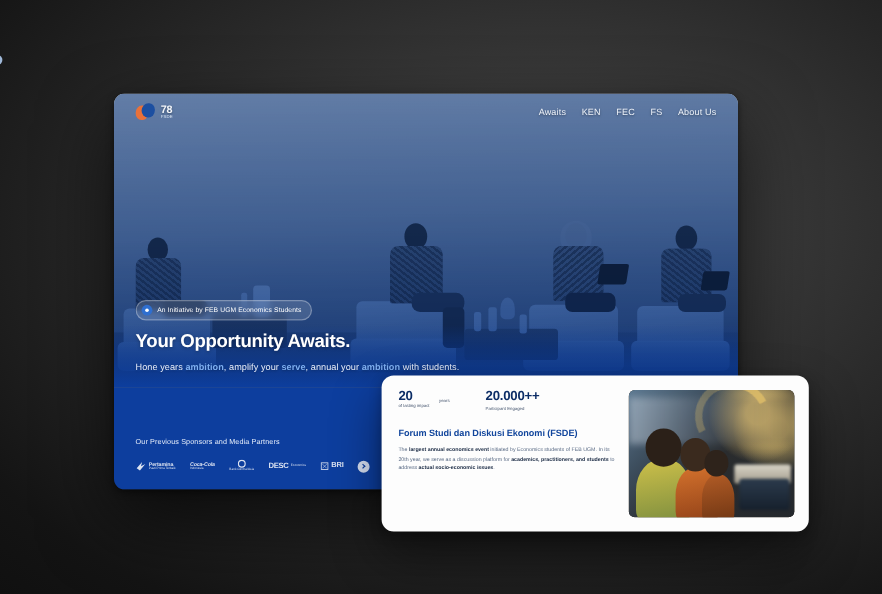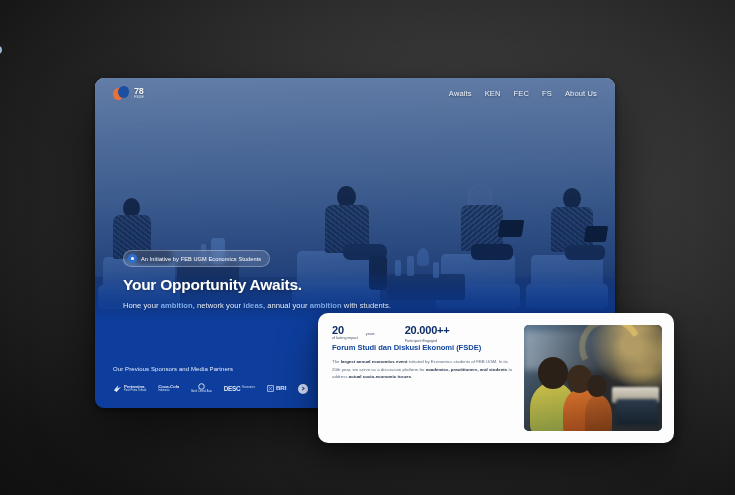--- a/index.html
+++ b/index.html
@@ -105,21 +105,21 @@
     background:#fdfdfd; border-radius:10px; z-index:20;
     box-shadow:0 18px 42px rgba(0,0,0,.45), 0 3px 10px rgba(0,0,0,.25);
     display:flex; padding:12px 12px 12px 14px; gap:10px;
   }
   .card-left{ width:182px; }
   #stats{ display:flex; gap:30px; align-items:flex-start; }
   .stat-num{ font-size:11px; font-weight:bold; color:#0c2d66; line-height:1; letter-spacing:-.2px; }
   .stat-wrap{ display:flex; align-items:flex-end; gap:22px; }
   .stat-lbl{ font-size:3.6px; color:#45556e; line-height:1.25; }
   .stat-block2 .stat-lbl{ margin-top:3px; }
-  .card-h{ font-size:7.6px; font-weight:bold; color:#11459c; letter-spacing:-.05px; }
+  .card-h{ margin-top:13px; font-size:7.6px; font-weight:bold; color:#11459c; letter-spacing:-.05px; }
   .card-p{ margin-top:6px; font-size:4.4px; line-height:1.62; color:#5a6b85; }
   .card-p b{ color:#1b2b45; }
 
   .card-photo{ flex:1; border-radius:5px; overflow:hidden; position:relative; background:#2a2318; }
   .cp-bg{ position:absolute; inset:0;
     background:
       radial-gradient(circle at 78% 18%, rgba(240,205,120,.85) 0 7%, rgba(0,0,0,0) 30%),
       radial-gradient(circle at 90% 30%, rgba(232,198,110,.7) 0 6%, rgba(0,0,0,0) 26%),
       linear-gradient(135deg,#5d7a92 0%,#3d4e5e 28%,#2a2c2e 55%,#24282d 100%);
   }
@@ -208,31 +208,31 @@
     </div>
     <div id="nav-links">
       <div class="nav-link">Awaits</div>
       <div class="nav-link">KEN</div>
       <div class="nav-link">FEC</div>
       <div class="nav-link">FS</div>
       <div class="nav-link">About Us</div>
     </div>
   </div>
 
-  <div id="hero-copy" style="bottom:98px;margin-left:10px;">
+  <div id="hero-copy" style="bottom:98px;">
     <div id="hero-badge">
       <span class="badge-ico">
           <span></span>
         </span>
       <span class="b-txt">An Initiative by FEB UGM Economics Students</span>
     </div>
 
     <div class="h1">Your Opportunity Awaits.</div>
     <div class="sub">
-      <span>Hone your </span><span class="hl">ambition</span><span>, network your </span><span class="hl">ideas</span><span>, annual your </span><span class="hl">ambition</span><span> with students.</span>
+      <span>Hone years </span><span class="hl">ambition</span><span>, amplify your </span><span class="hl">serve</span><span>, annual your </span><span class="hl">ambition</span><span> with students.</span>
     </div>
 
     
   </div>
 
   <div id="sponsors">
     <div class="s-title">Our Previous Sponsors and Media Partners</div>
     <div id="sponsor-logos">
 
       <div class="slogo">

